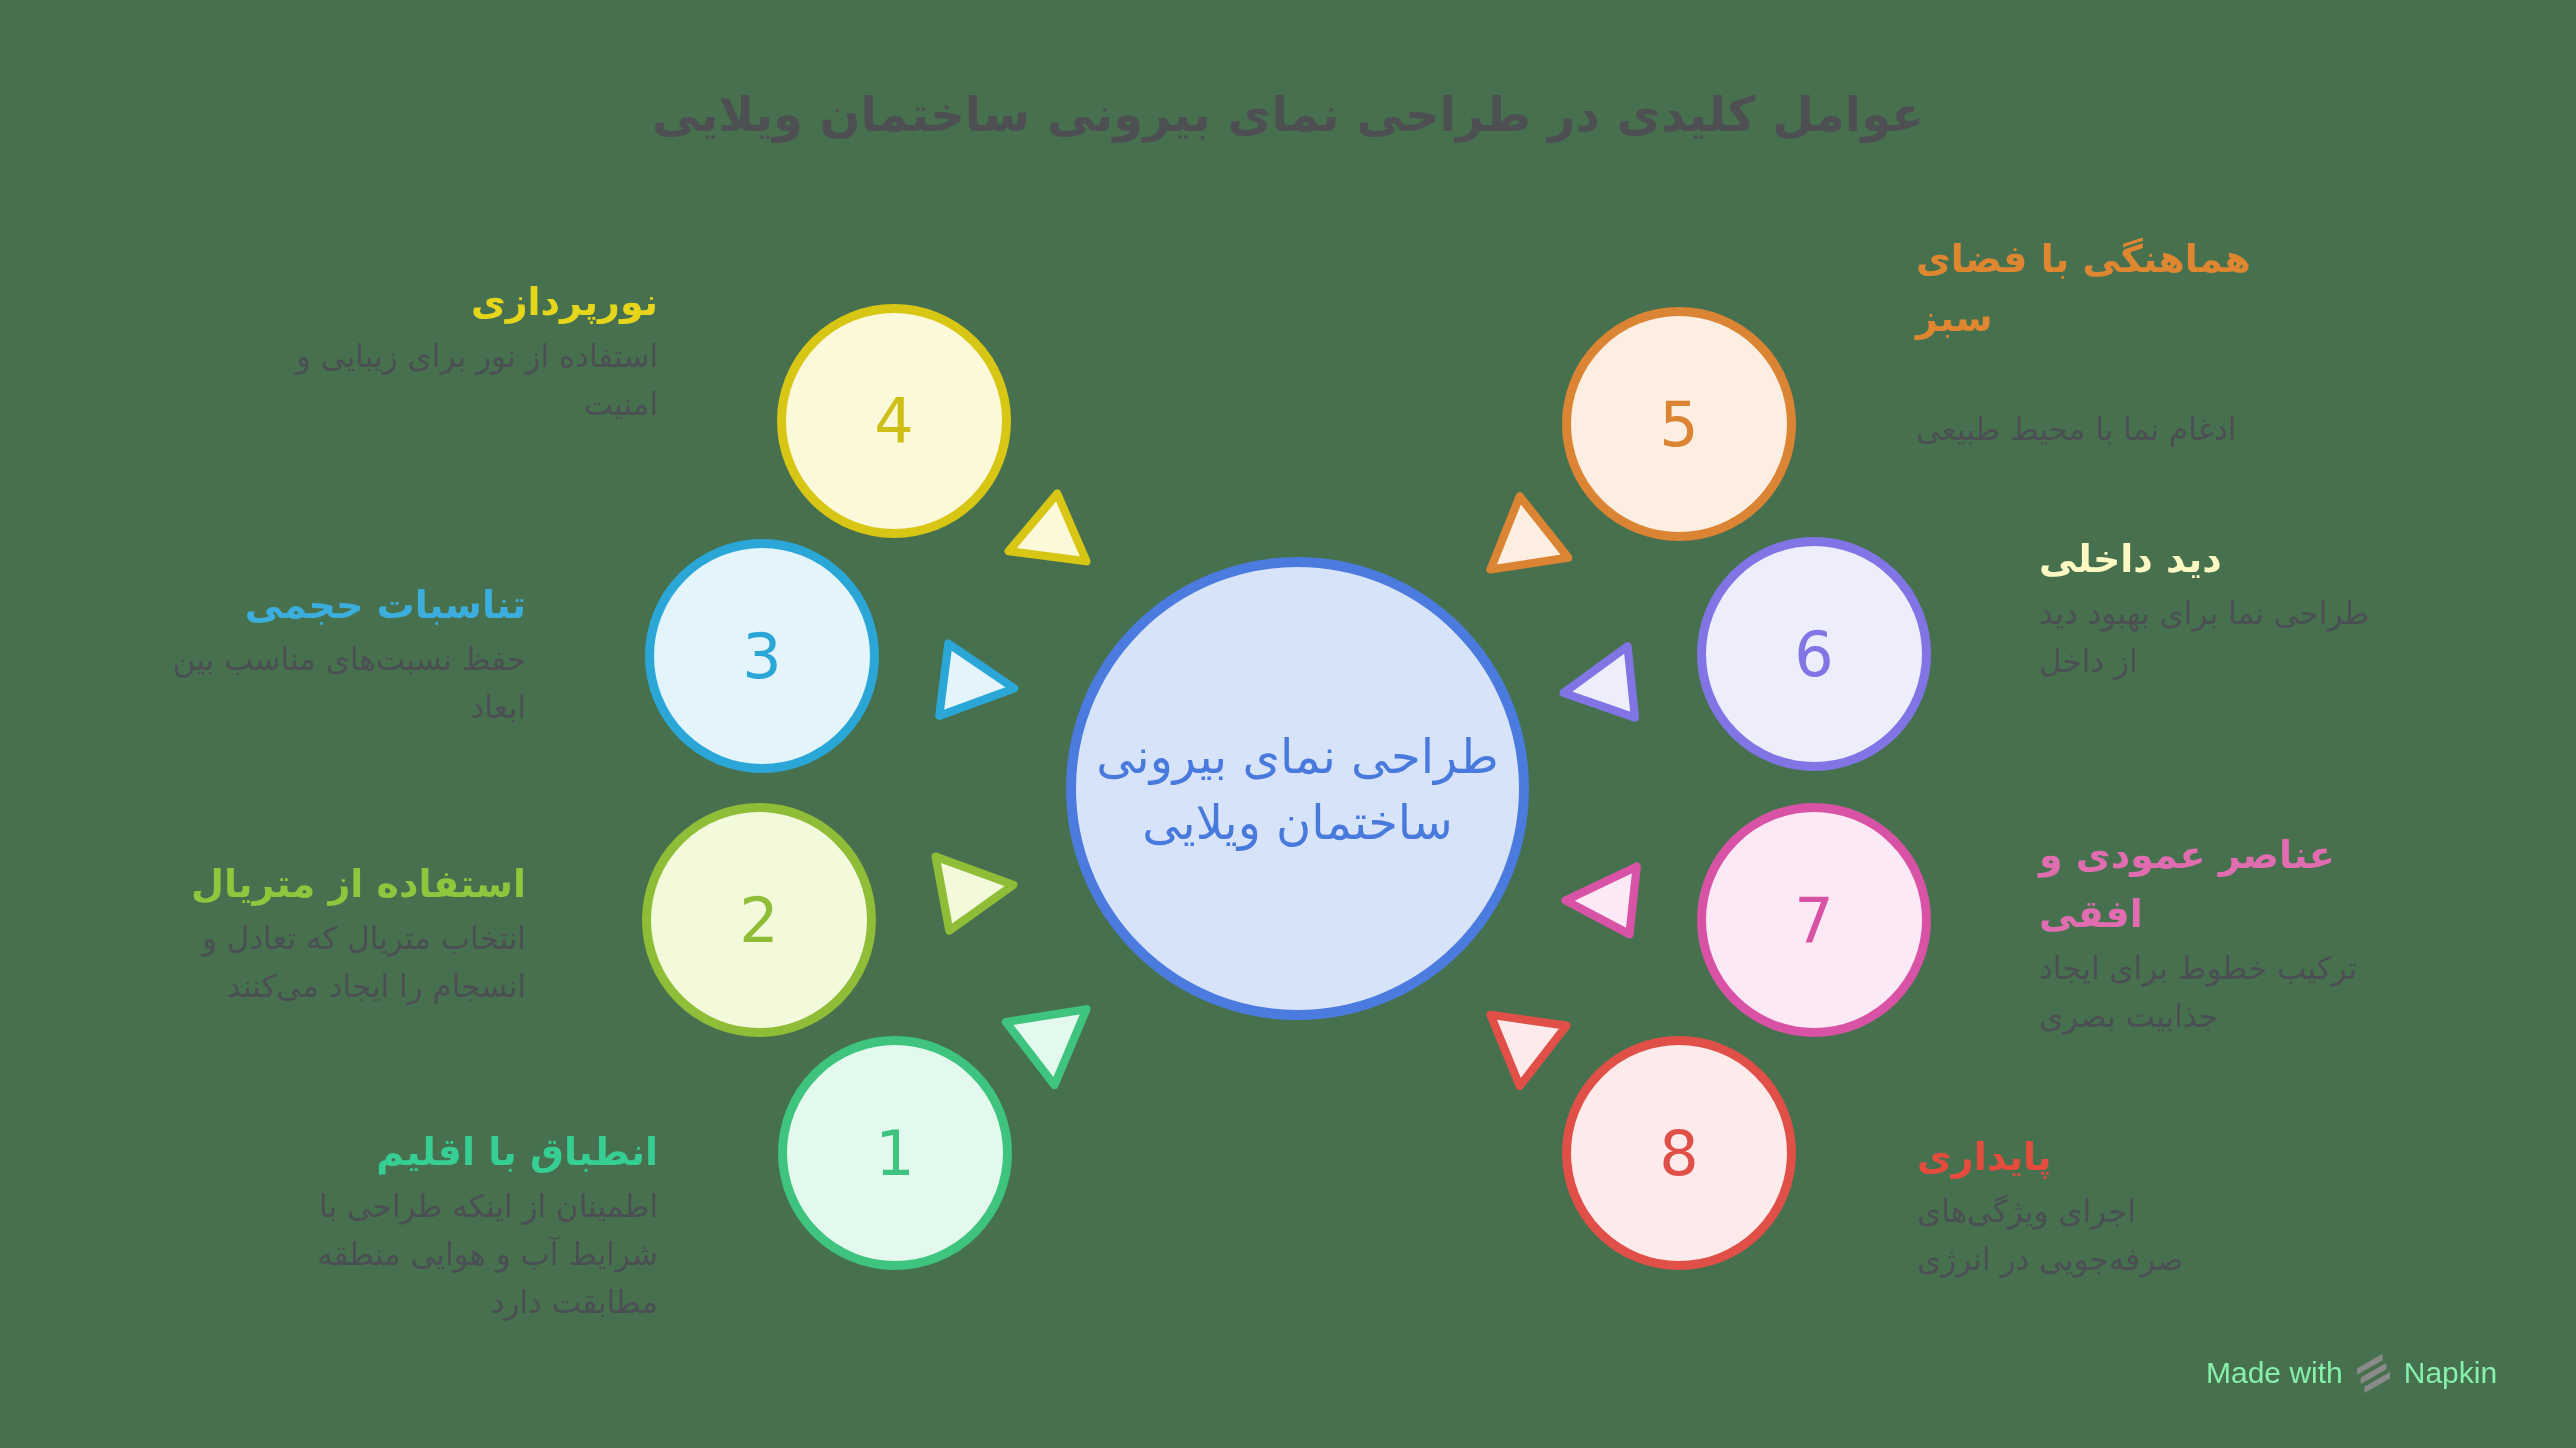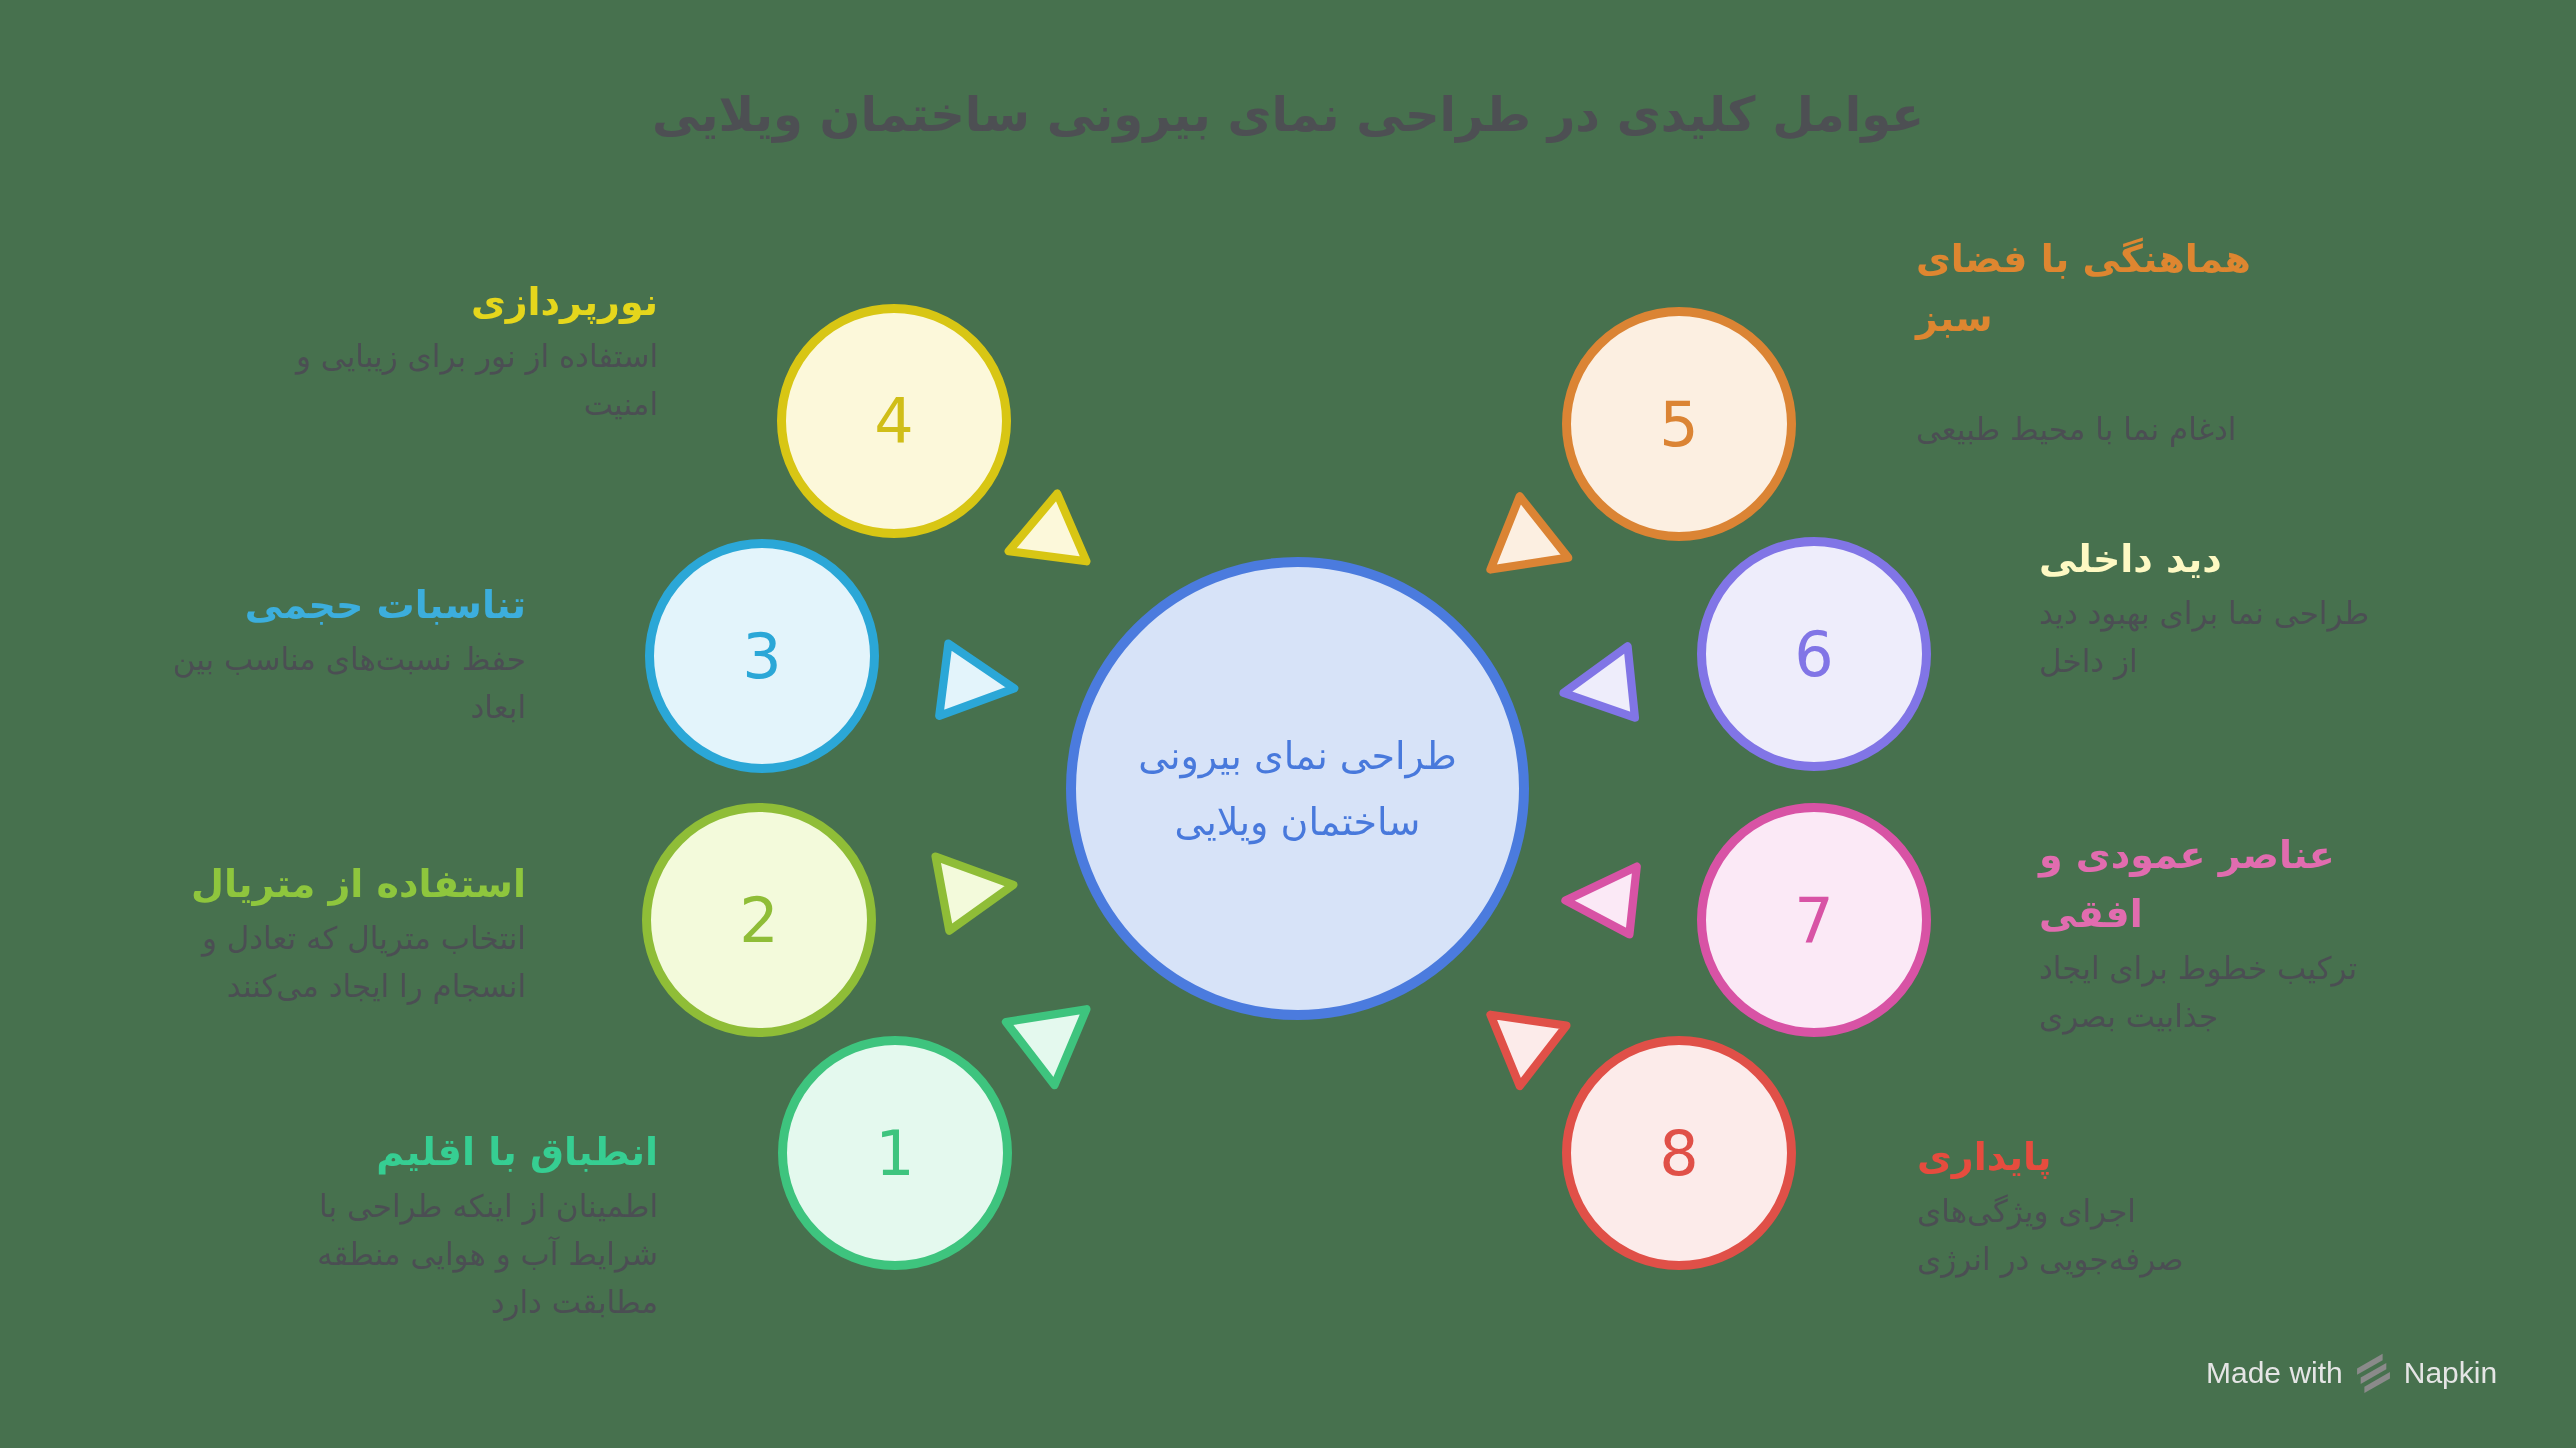--- a/index.html
+++ b/index.html
@@ -46,28 +46,28 @@
   .c4{left:777px;top:304px; border-color:#D8C614;background:#FCF8DA;color:#D0BE18;}
   .c5{left:1562px;top:307px;border-color:#DB8434;background:#FCEFE1;color:#DB8434;}
   .c6{left:1697px;top:537px;border-color:#8175E6;background:#EEEDFB;color:#8175E6;}
   .c7{left:1697px;top:803px;border-color:#D853A5;background:#FBE9F6;color:#D853A5;}
   .c8{left:1562px;top:1036px;border-color:#E05048;background:#FCEBEA;color:#E05048;}
 
   
   .center-circle{position:absolute;left:1066px;top:557px;width:463px;height:463px;
           box-sizing:border-box;border-radius:50%;border:10px solid #4B7BDE;
           background:#D7E3F8;display:flex;align-items:center;justify-content:center;}
-  .center-text{font-size:38px;line-height:66px;color:#4879DC;text-align:center;
+  .center-text{font-size:48px;line-height:66px;color:#4879DC;text-align:center;
           white-space:pre-line;}
 
   .overlay{position:absolute;left:0;top:0;}
 
   
   .watermark{position:absolute;left:2206px;top:1352px;height:42px;display:flex;
-          align-items:center;gap:12px;color:#e5e5e5;font-size:30px;
+          align-items:center;gap:12px;color:#86efac;font-size:30px;
           font-family:"Liberation Sans",sans-serif;}
 </style>
 </head>
 <body>
 
 <div class="canvas">
 
   <div class="title" dir="rtl">عوامل کلیدی در طراحی نمای بیرونی ساختمان ویلایی</div>
 
   <svg class="overlay" width="2576" height="1448" viewBox="0 0 2817 1584">

